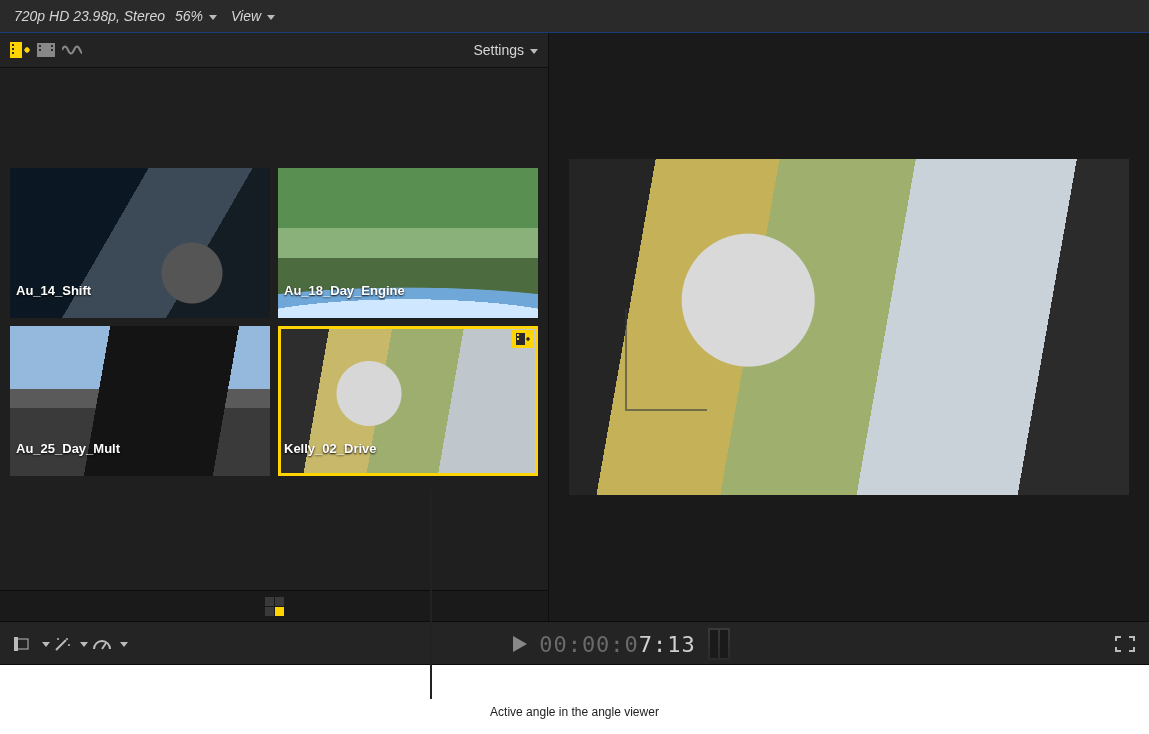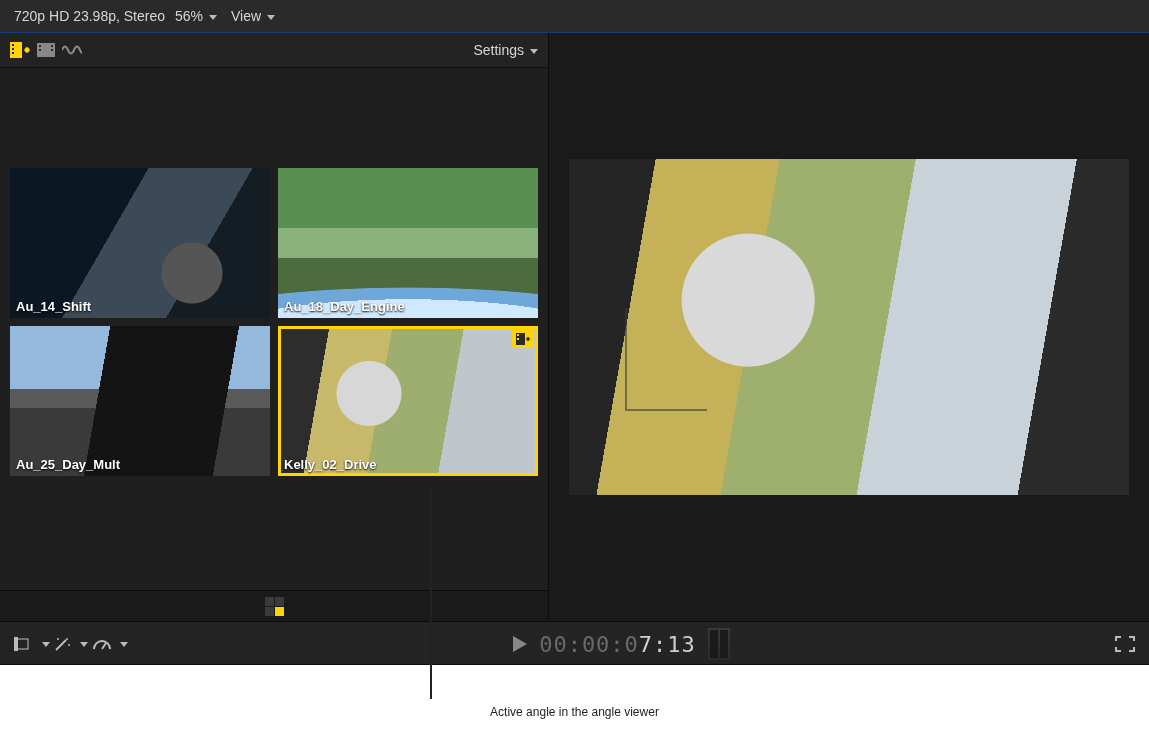--- a/index.html
+++ b/index.html
@@ -23,20 +23,21 @@
   .topbar {
     height: 32px;
     background: #2a2a2a;
     display: flex;
     align-items: center;
     padding: 0 14px;
     color: #d6d6d6;
     font-size: 14px;
     border-bottom: 1px solid #1a3b7a;
     gap:10px;
+    font-style:italic;
   }
   .topbar .clip-title {
     flex: 1;
     text-align: center;
     display:flex;
     justify-content:center;
     align-items:center;
     gap:12px;
   }
   .clip-title svg { flex:none;}
@@ -106,21 +107,21 @@
     gap:8px;
     align-content:start;
   }
   .angle-cell {
     position:relative;
     background:#333;
     overflow:hidden;
   }
   .angle-cell .label {
     position:absolute;
-    left:6px; bottom:4px;
+    left:6px; bottom:20px;
     color:#fff;
     font-size:13px;
     font-weight:600;
     text-shadow:0 1px 2px #000;
   }
   .angle-cell.active {
     outline:3px solid #ffd400;
     outline-offset:-3px;
   }
   .badge {

